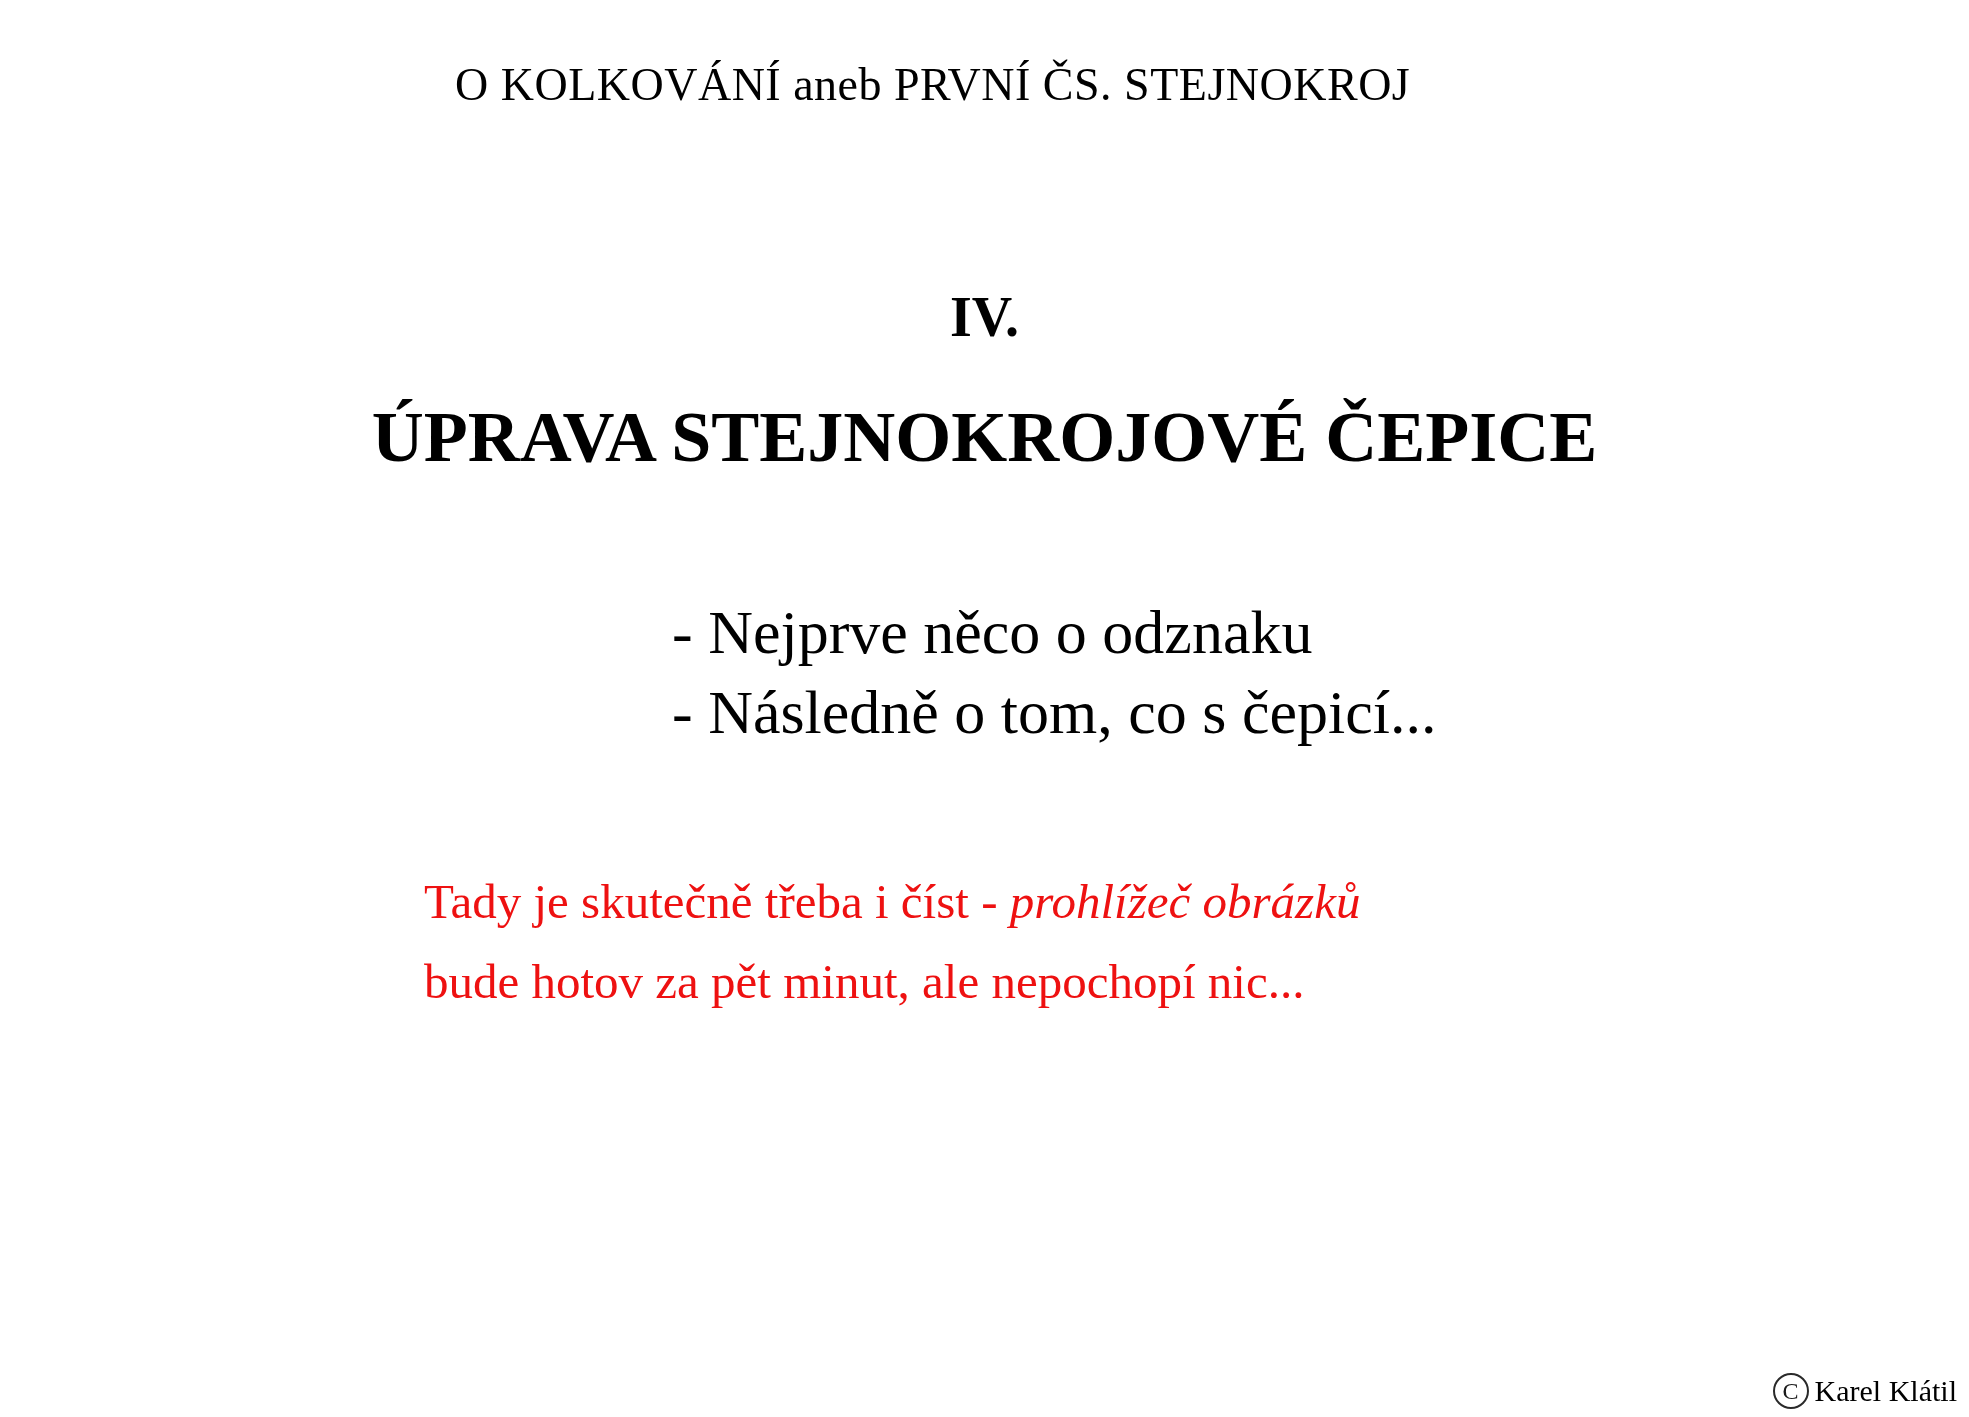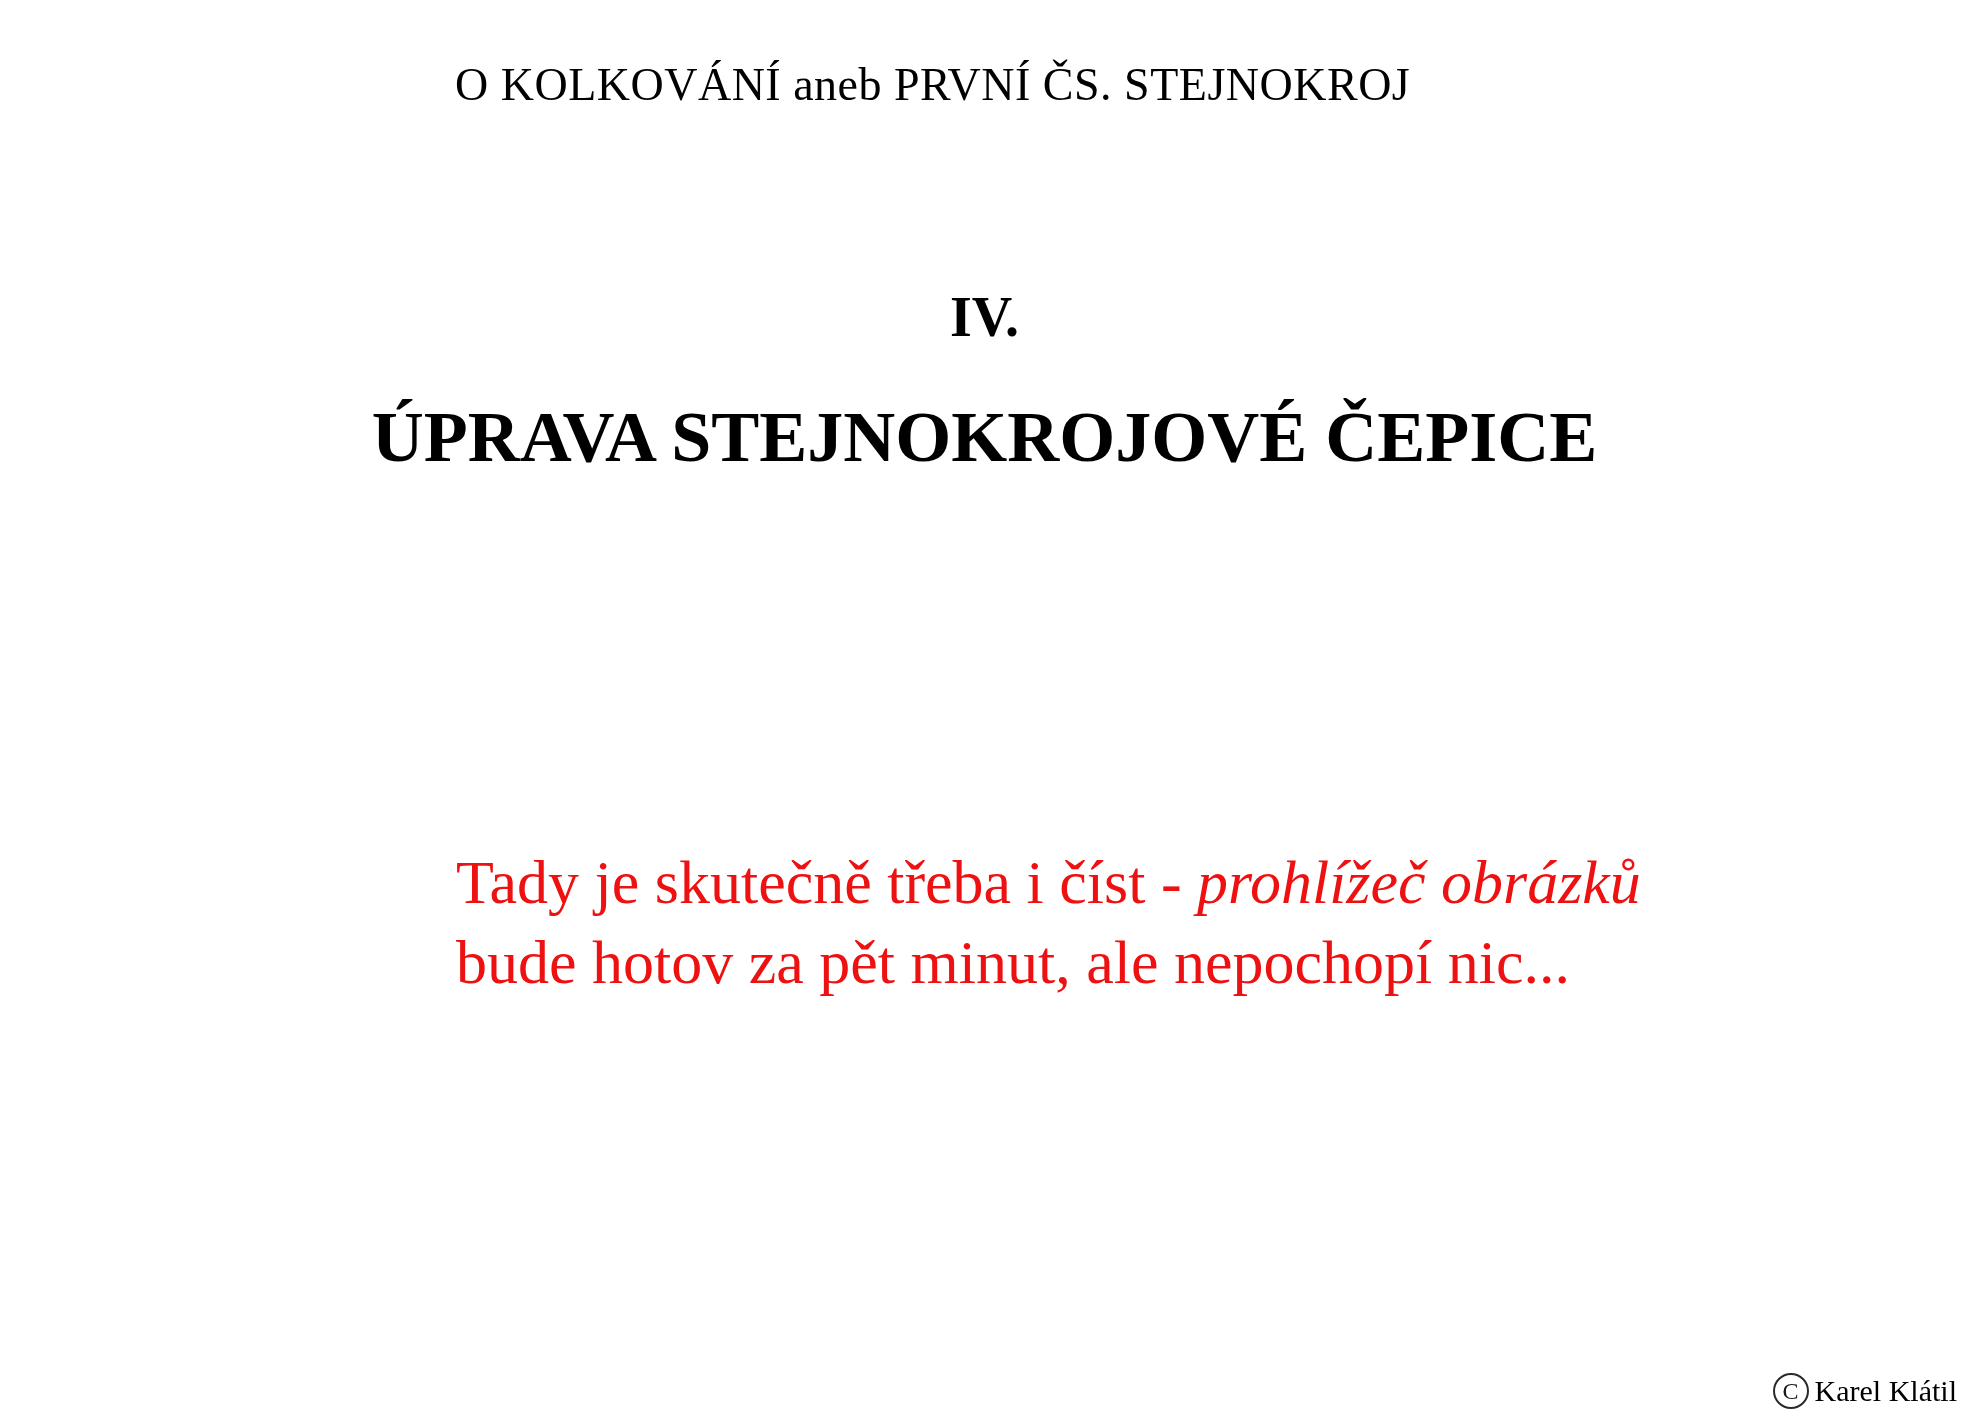--- a/index.html
+++ b/index.html
@@ -52,26 +52,25 @@
     position: absolute;
     left: 672px;
     top: 592px;
     font-size: 62px;
     line-height: 80px;
     white-space: nowrap;
   }
   .note {
     position: absolute;
     left: 424px;
-    top: 842px;
-    font-size: 62px;
+    top: 862px;
+    font-size: 49px;
     line-height: 80px;
     color: var(--note-red);
     white-space: nowrap;
-    margin-left: 32px;
   }
   .note .italic { font-style: italic; }
   .credit {
     position: absolute;
     right: 12px;
     bottom: 8px;
     font-size: 30px;
     display: flex;
     align-items: center;
     gap: 6px;
@@ -94,20 +93,24 @@
 <body>
 
 <div class="slide">
 
   <div class="header">O KOLKOVÁNÍ aneb PRVNÍ ČS. STEJNOKROJ</div>
 
   <div class="section-number">IV.</div>
 
   <h1 class="title">ÚPRAVA STEJNOKROJOVÉ ČEPICE</h1>
 
+  <div class="bullets">
+    <div class="bullet">- Nejprve něco o odznaku</div>
+    <div class="bullet">- Následně o tom, co s čepicí...</div>
+  </div>
 
   <div class="note">
     <div class="note-line"><span>Tady je skutečně třeba i číst - </span><span class="italic">prohlížeč obrázků</span></div>
     <div class="note-line">bude hotov za pět minut, ale nepochopí nic...</div>
   </div>
 
   <div class="credit">
     <span class="copyright-circle">C</span>
     <span>Karel Klátil</span>
   </div>

